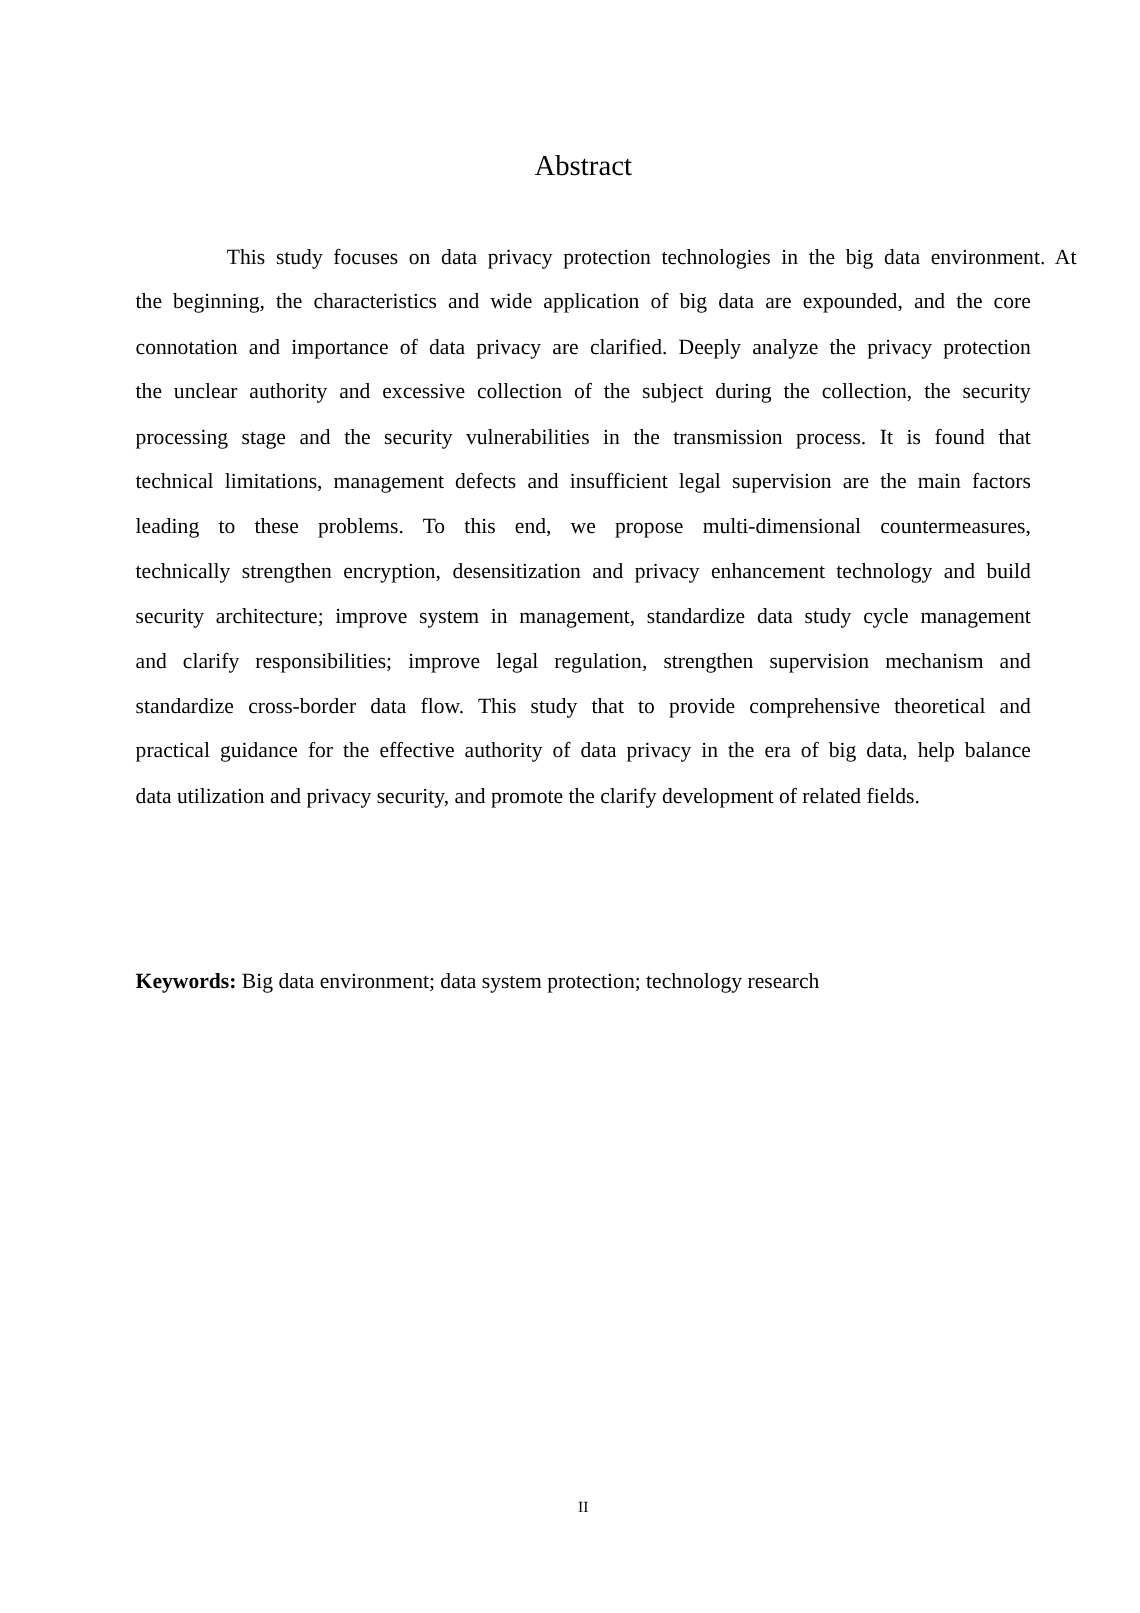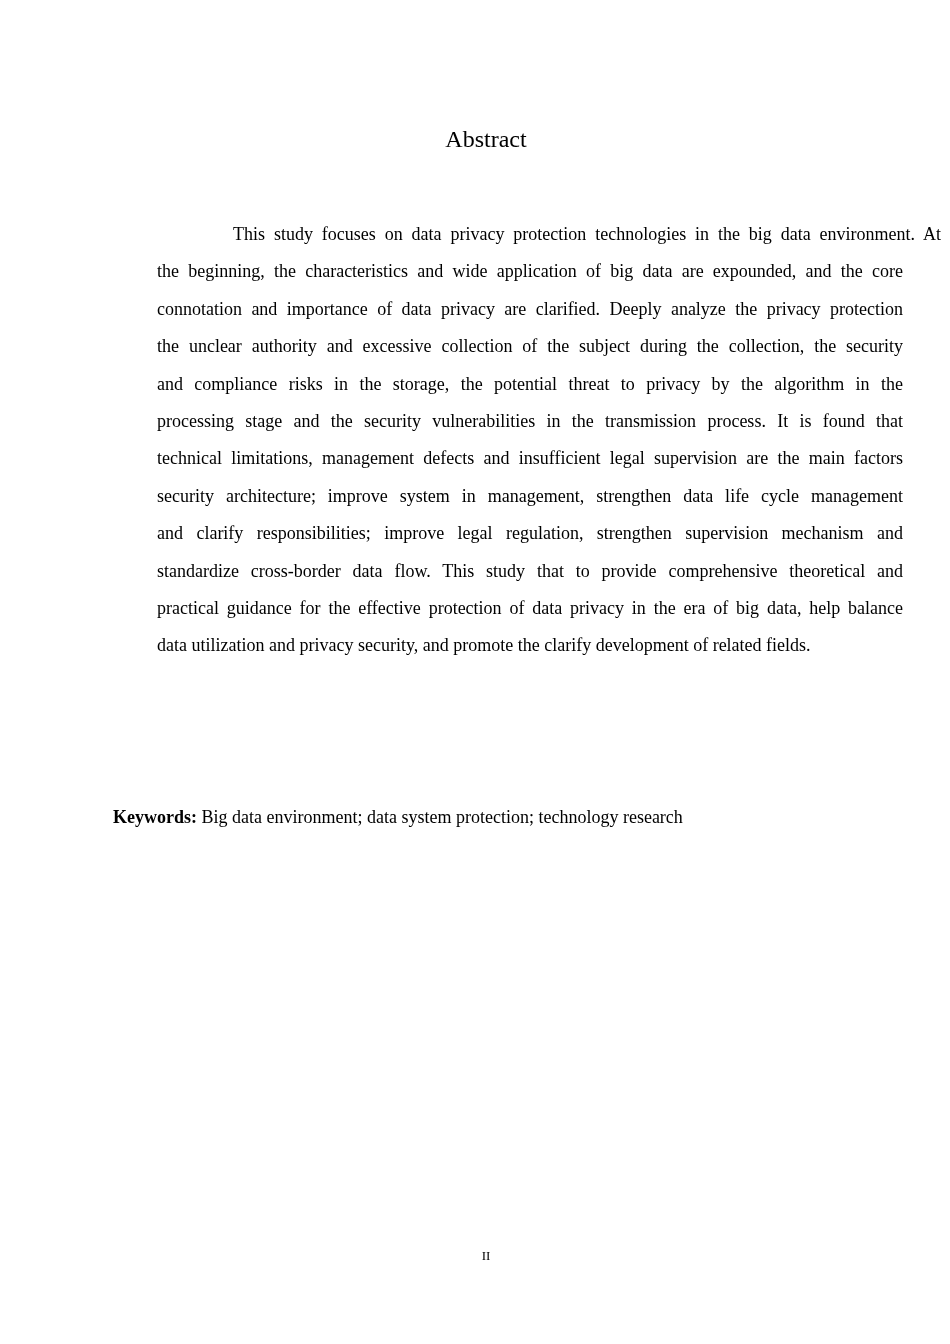--- a/index.html
+++ b/index.html
@@ -27,23 +27,22 @@
       left: 0;
       width: 972px;
       text-align: center;
       font-size: 24px;
       line-height: 32px;
       font-weight: normal;
     }
     .body-block {
       position: absolute;
       left: 113px;
-      top: 216px;
+      top: 196px;
       width: 746px;
-      margin-left: 44px;
     }
     .line {
       display: block;
       height: 37.4px;
       line-height: 37.4px;
       font-size: 18px;
       text-align: justify;
       text-align-last: justify;
       white-space: nowrap;
     }
@@ -90,27 +89,28 @@
 
 <div class="page">
 
   <div class="title">Abstract</div>
 
   <div class="body-block">
     <span class="line first"><span class="line-inner">This study focuses on data privacy protection technologies in the big data environment. At</span></span>
     <span class="line"><span class="line-inner">the beginning, the characteristics and wide application of big data are expounded, and the core</span></span>
     <span class="line"><span class="line-inner">connotation and importance of data privacy are clarified. Deeply analyze the privacy protection</span></span>
     <span class="line"><span class="line-inner">the unclear authority and excessive collection of the subject during the collection, the security</span></span>
-    <span class="line"><span class="line-inner">and compliance risks in the storage, the potential threat to privacy by the algorithm in the</span></span>
     <span class="line"><span class="line-inner">processing stage and the security vulnerabilities in the transmission process. It is found that</span></span>
     <span class="line"><span class="line-inner">technical limitations, management defects and insufficient legal supervision are the main factors</span></span>
-    <span class="line"><span class="line-inner">security architecture; improve system in management, strengthen data life cycle management</span></span>
+    <span class="line"><span class="line-inner">leading to these problems. To this end, we propose multi-dimensional countermeasures,</span></span>
+    <span class="line"><span class="line-inner">technically strengthen encryption, desensitization and privacy enhancement technology and build</span></span>
+    <span class="line"><span class="line-inner">security architecture; improve system in management, standardize data study cycle management</span></span>
     <span class="line"><span class="line-inner">and clarify responsibilities; improve legal regulation, strengthen supervision mechanism and</span></span>
     <span class="line"><span class="line-inner">standardize cross-border data flow. This study that to provide comprehensive theoretical and</span></span>
-    <span class="line"><span class="line-inner">practical guidance for the effective protection of data privacy in the era of big data, help balance</span></span>
+    <span class="line"><span class="line-inner">practical guidance for the effective authority of data privacy in the era of big data, help balance</span></span>
     <span class="line last"><span class="line-inner">data utilization and privacy security, and promote the clarify development of related fields.</span></span>
   </div>
 
   <div class="keywords"><span class="kw-label">Keywords:</span><span class="kw-text"> Big data environment; data system protection; technology research</span></div>
 
   <div class="page-number">II</div>
 
 </div>
 
 </body></html>

